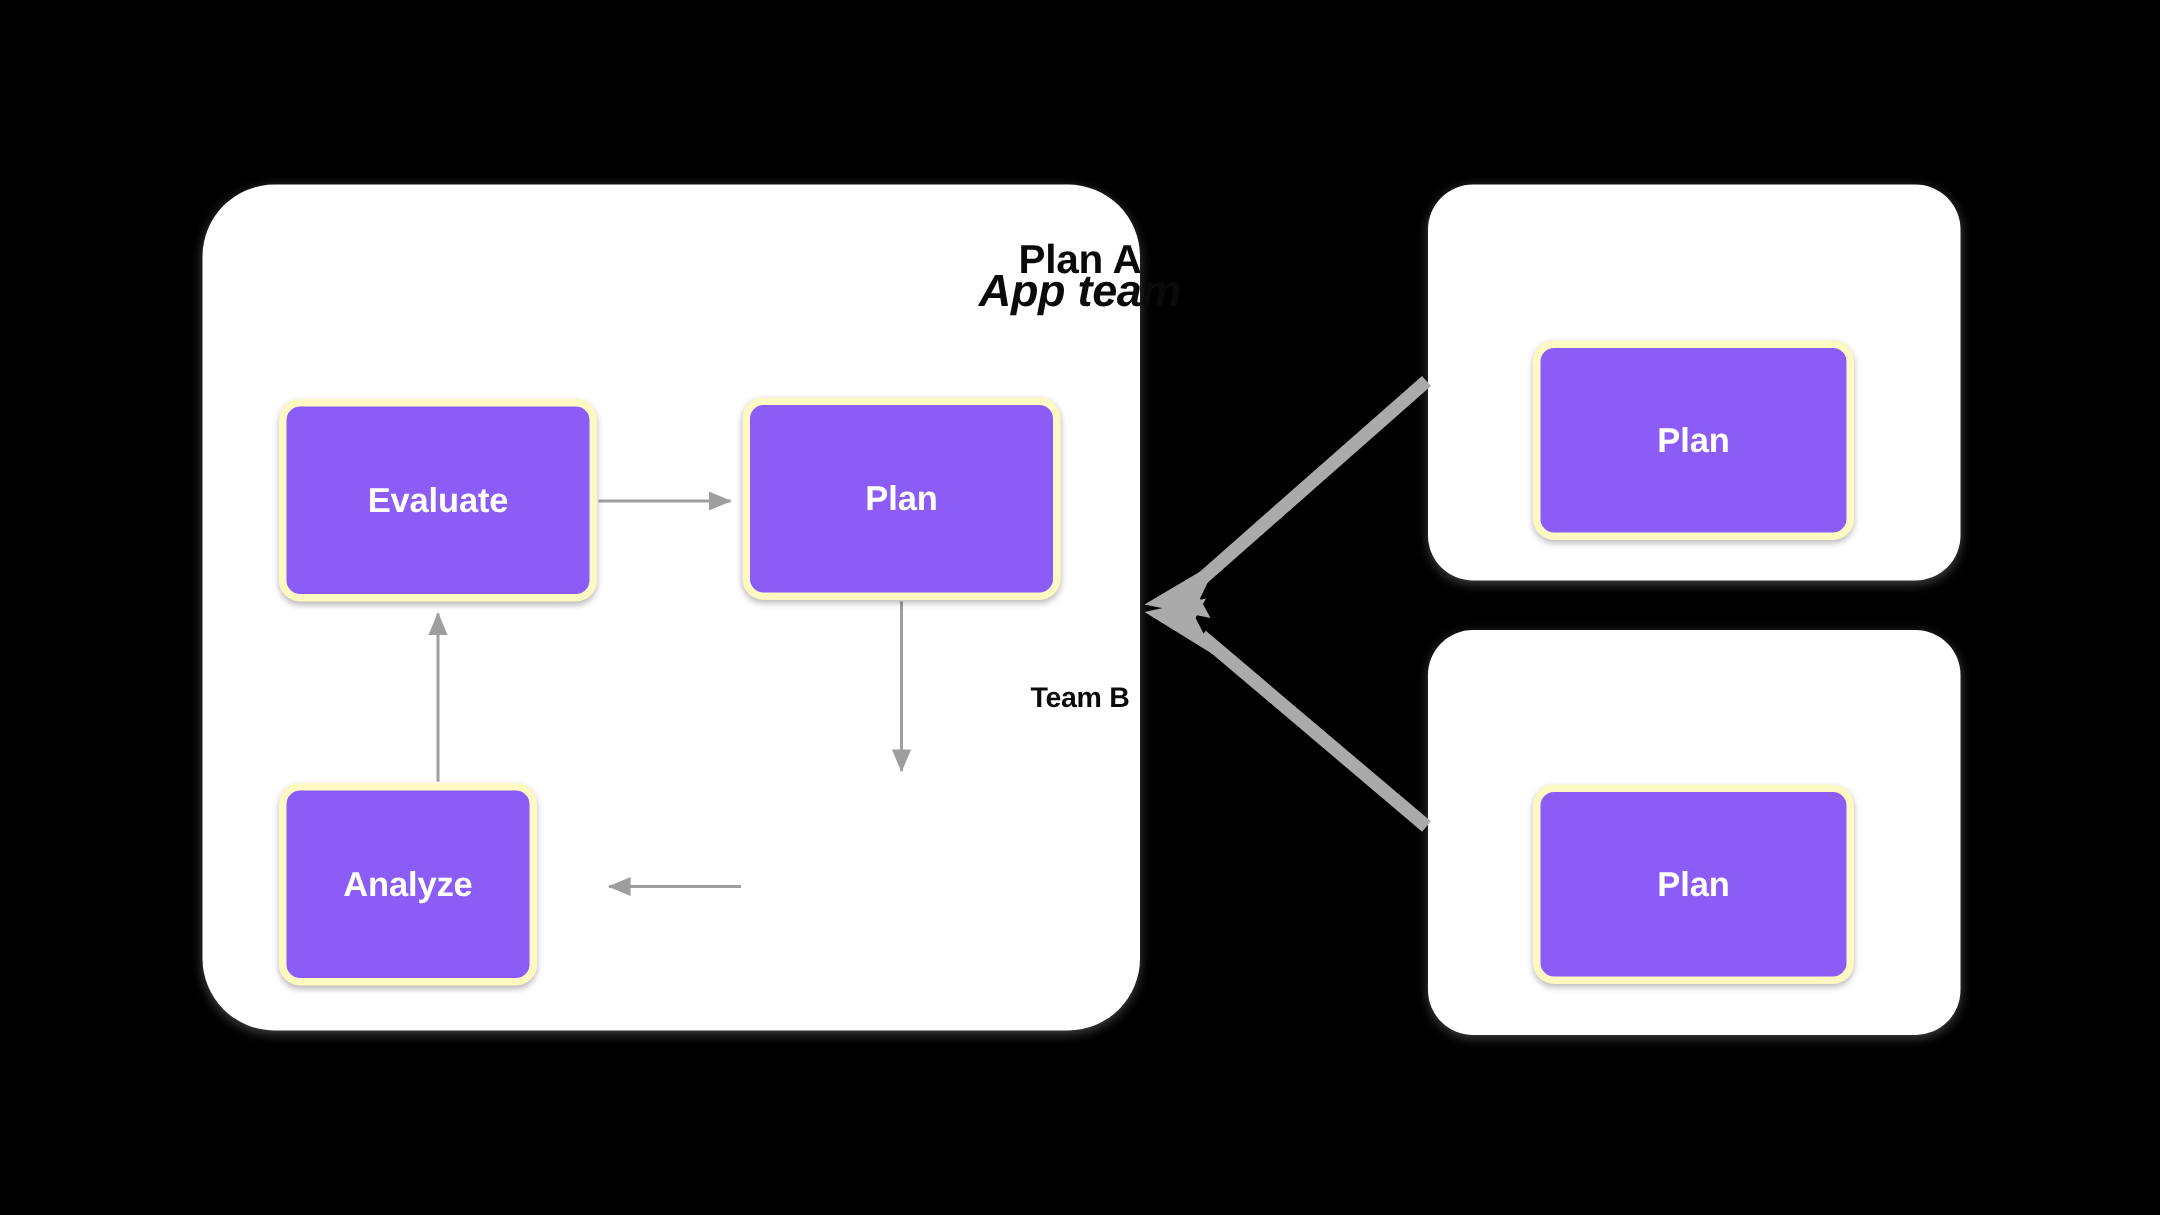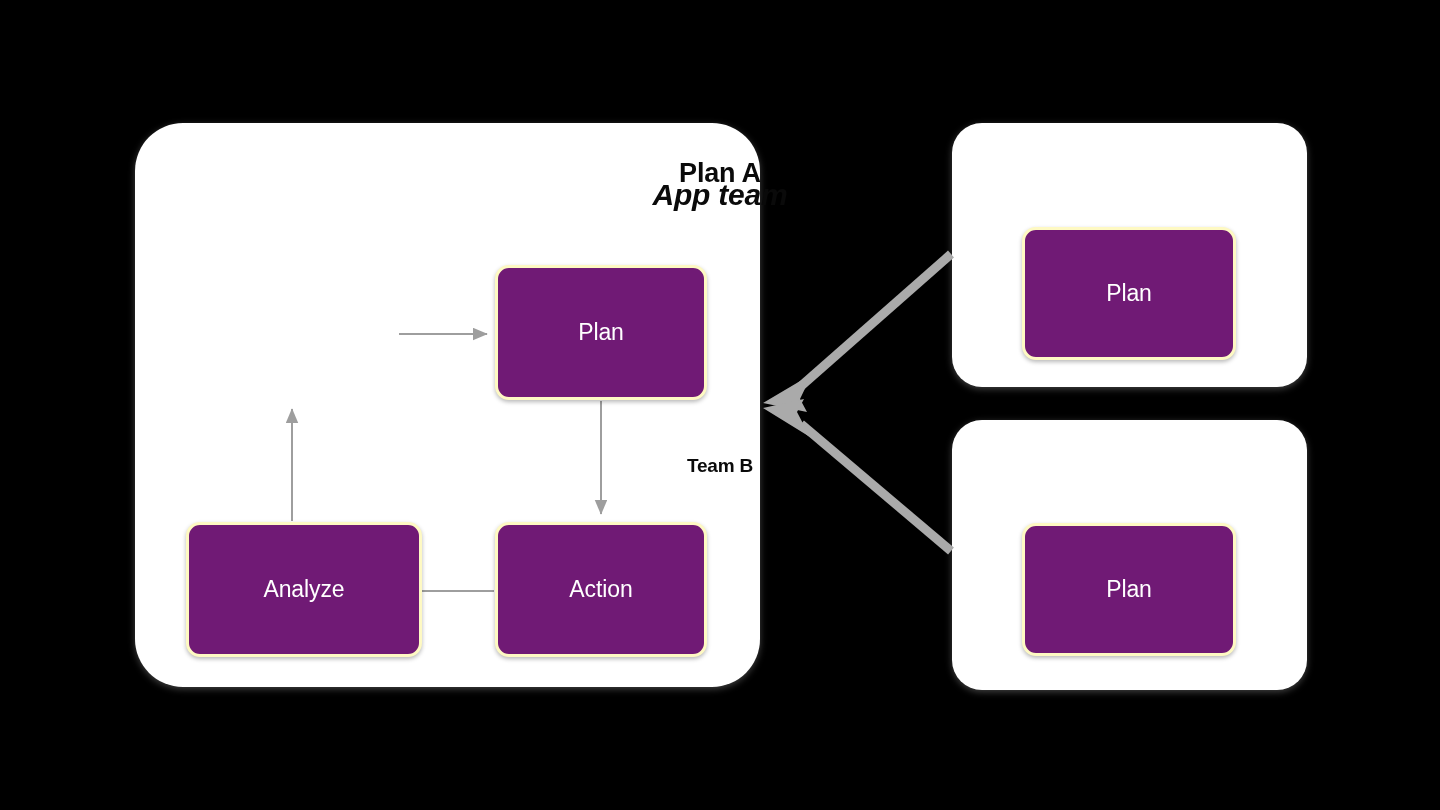--- a/index.html
+++ b/index.html
@@ -58,36 +58,36 @@
   #team-a-title {
     top: 158px;
     font-size: 27px;
   }
   #team-b-title {
     top: 455px;
     font-size: 19px;
   }
   .node {
     position: absolute;
-    background: #701a75;
-    border: 3px solid #fef9c3;
+    background: #8b5cf6;
+    border: 5px solid #fef9c3;
     border-radius: 14px;
     box-sizing: border-box;
     display: flex;
     align-items: center;
     justify-content: center;
     color: #ffffff;
     font-size: 23px;
-    font-weight: normal;
+    font-weight: bold;
     box-shadow: 0 2px 4px rgba(0,0,0,0.28);
     letter-spacing: -0.1px;
   }
   #node-evaluate { left: 186px; top: 266px; width: 212px; height: 135px; }
   #node-plan     { left: 495px; top: 265px; width: 212px; height: 135px; }
-  #node-analyze  { left: 186px; top: 522px; width: 236px; height: 135px; }
+  #node-analyze  { left: 186px; top: 522px; width: 172px; height: 135px; }
   #node-action   { left: 495px; top: 522px; width: 212px; height: 135px; }
   #node-team-a-plan { left: 1022px; top: 227px; width: 214px; height: 133px; }
   #node-team-b-plan { left: 1022px; top: 523px; width: 214px; height: 133px; }
 
   #wires {
     position: absolute;
     left: 0;
     top: 0;
     width: 1440px;
     height: 810px;
@@ -135,20 +135,20 @@
       <path d="M 951,254 L 800,387" stroke="#aaaaaa" stroke-width="9" stroke-linecap="butt" fill="none"></path>
       <path d="M 763,403 L 812,374 L 800,399 L 807,412 z" fill="#aaaaaa"></path>
     </g>
 
     <g>
       <path d="M 951,551 L 801,424" stroke="#aaaaaa" stroke-width="9" stroke-linecap="butt" fill="none"></path>
       <path d="M 763,408 L 810,437 L 797,412 L 804,399 z" fill="#aaaaaa"></path>
     </g>
   </svg>
 
+  <div class="node" id="node-evaluate">Evaluate</div>
   <div class="node" id="node-plan">Plan</div>
   <div class="node" id="node-analyze">Analyze</div>
-  <div class="node" id="node-action">Action</div>
 
   <div class="node" id="node-team-a-plan">Plan</div>
   <div class="node" id="node-team-b-plan">Plan</div>
 
 </div>
 
 </body></html>

